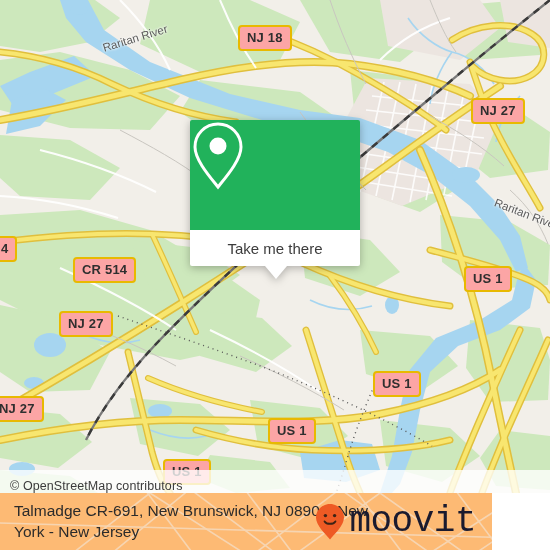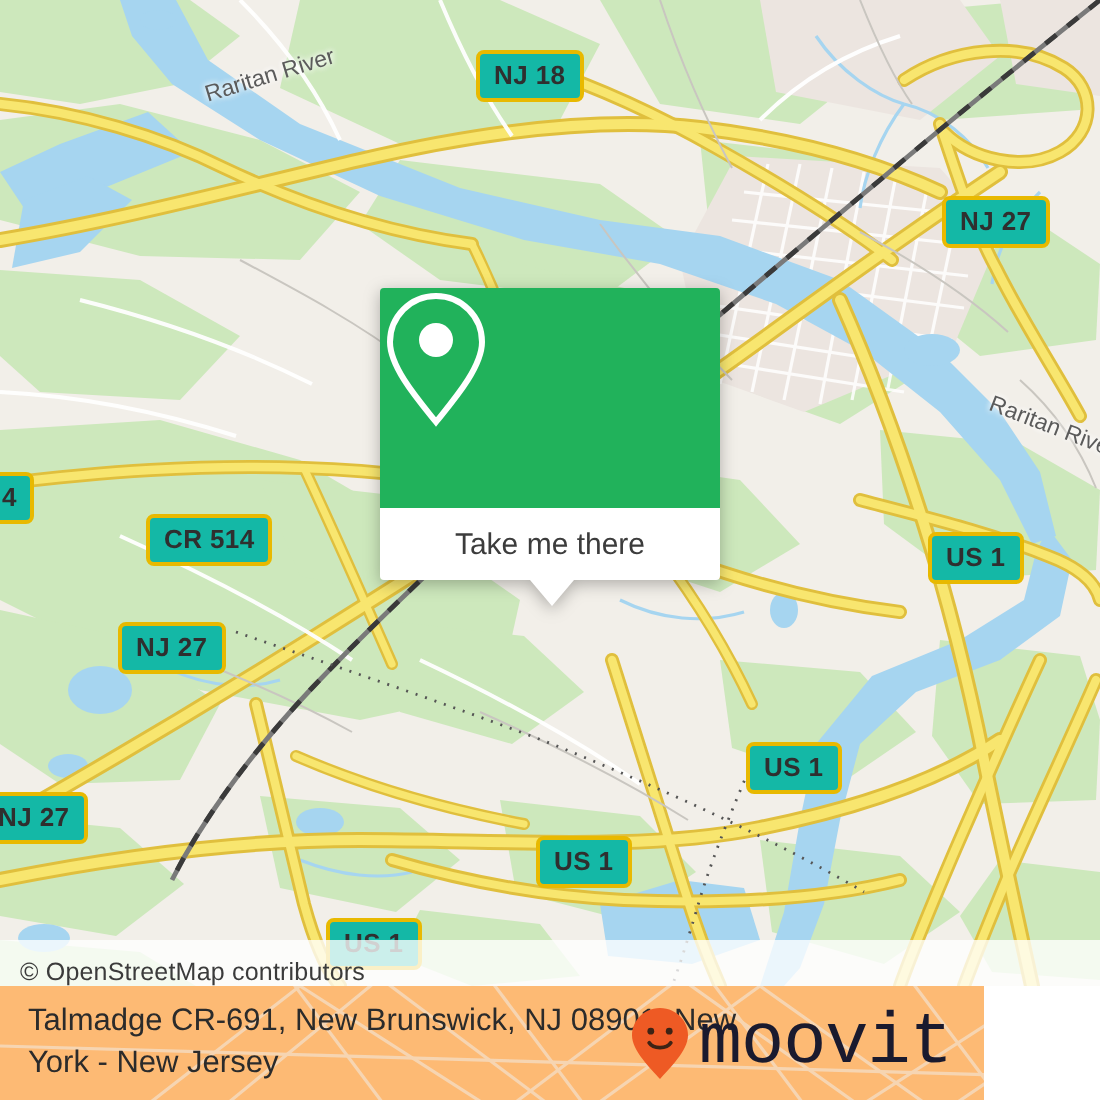--- a/index.html
+++ b/index.html
@@ -21,21 +21,21 @@
     display:flex;align-items:flex-end;
   }
   .attrib span{
     font-size:12.5px;color:#3b3b3b;padding-left:10px;letter-spacing:.1px;
     font-family:"Liberation Sans", sans-serif;
   }
 
   
   .shield{
     position:absolute;
-    background:#14b8a6;
+    background:#fca5a5;
     border:2px solid #e8b900;
     border-radius:4px;
     color:#2f2f2f;
     font-size:13px;
     font-weight:bold;
     line-height:1;
     padding:4px 7px 5px 7px;
     white-space:nowrap;
     box-sizing:border-box;
     letter-spacing:.2px;
@@ -51,21 +51,20 @@
   .river{
     position:absolute;color:#5b5b5b;font-size:11.5px;white-space:nowrap;
     font-family:"Liberation Sans", sans-serif;
     text-shadow:0 0 3px #fff,0 0 3px #fff;
   }
 
   
   .popup{
     position:absolute;left:190px;top:120px;width:170px;
     filter:drop-shadow(0 2px 4px rgba(0,0,0,.28));
-    margin-top:24px;
   }
   .popup-head{
     height:110px;background:#21b25b;
     display:flex;align-items:center;justify-content:center;
     border-radius:2px 2px 0 0;
   }
   .popup-foot{
     height:36px;background:#ffffff;
     display:flex;align-items:center;justify-content:center;
     border-radius:0 0 2px 2px;

